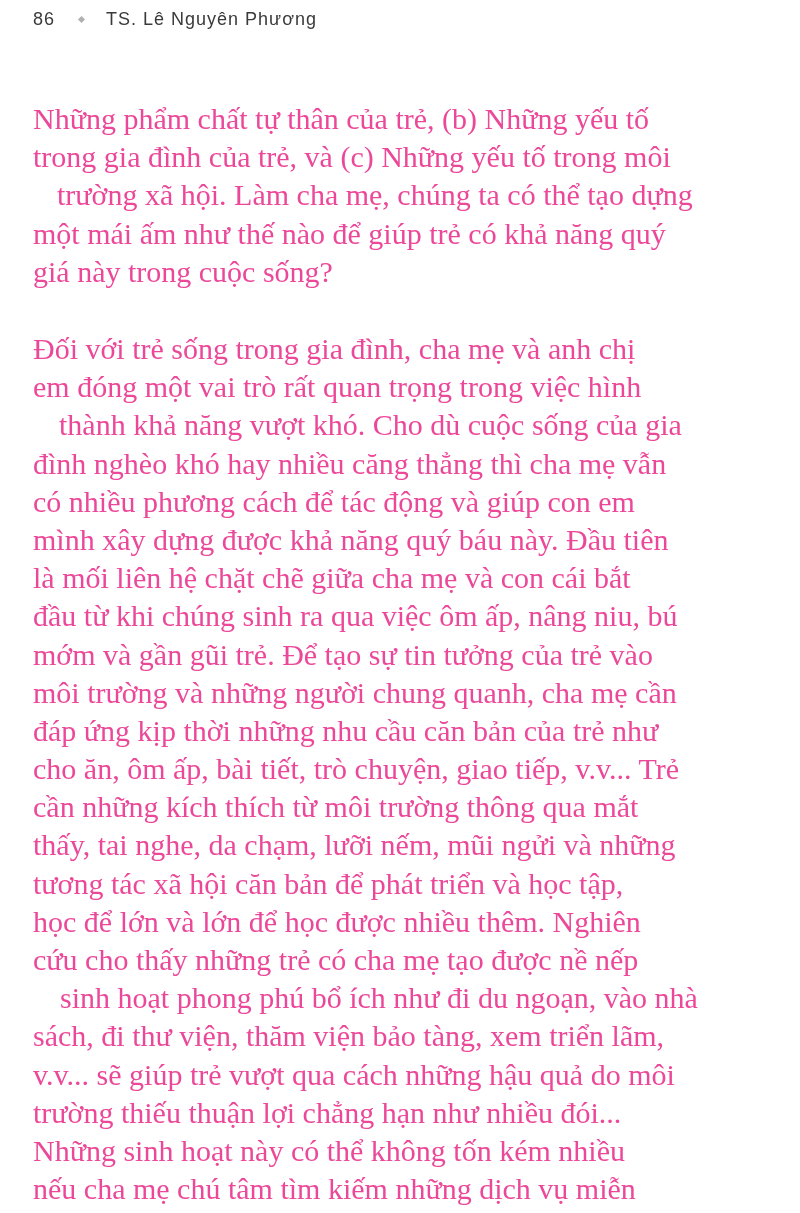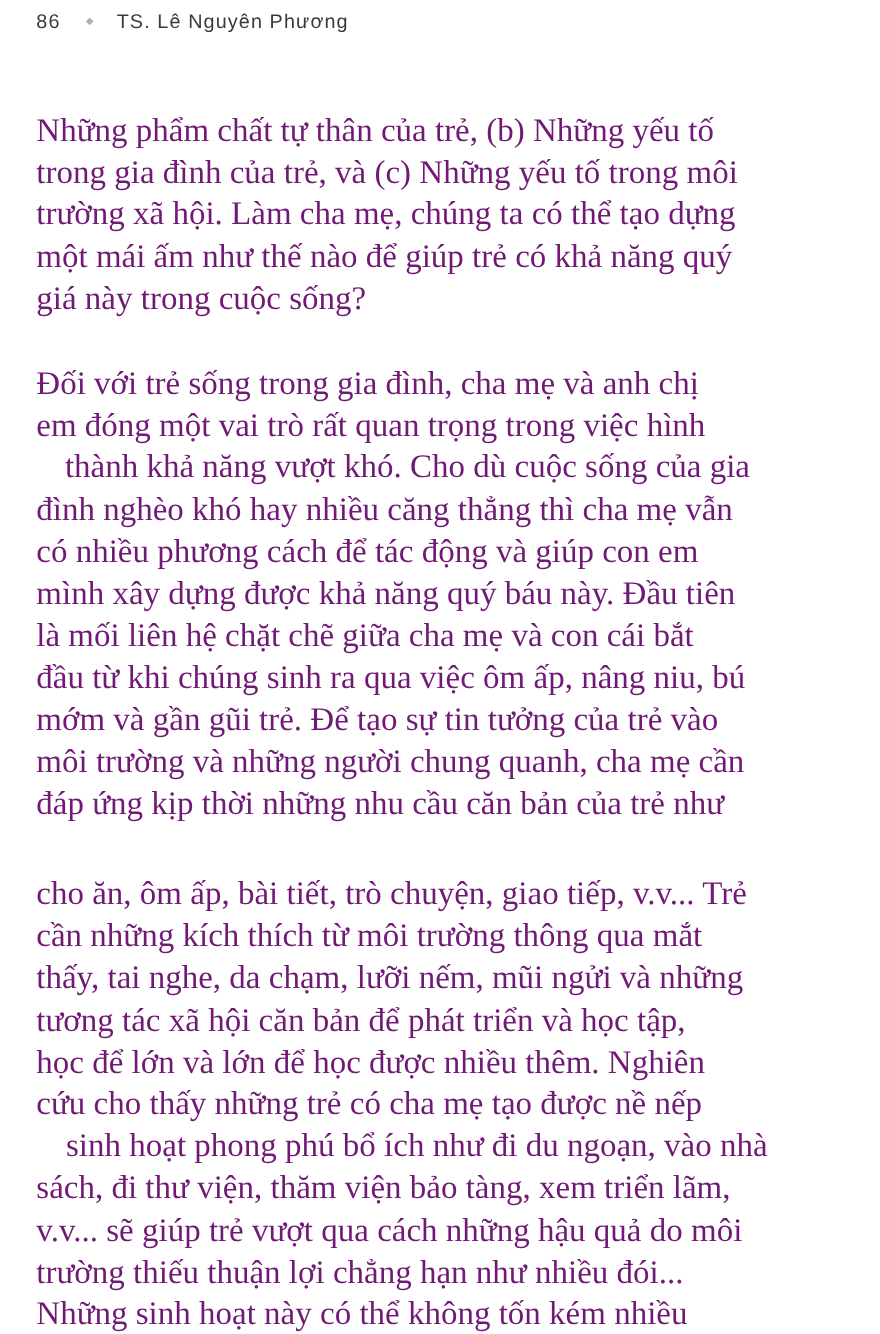--- a/index.html
+++ b/index.html
@@ -39,21 +39,21 @@
     }
     .author-name {
       display: inline-block;
     }
     .body-text {
       position: absolute;
       left: 33px;
       width: 720px;
       font-family: "Liberation Serif", "DejaVu Serif", serif;
       font-size: 30px;
-      color: #701a75;
+      color: #ec4899;
     }
     .para-1 {
       top: 100px;
     }
     .para-2 {
       top: 330px;
     }
     .line {
       display: block;
       height: 38.2px;
@@ -72,38 +72,38 @@
 
 <div class="running-header">
   <span class="page-number">86</span>
   <span class="header-separator"></span>
   <span class="author-name">TS. Lê Nguyên Phương</span>
 </div>
 
 <div class="body-text para-1">
   <span class="line" style="text-align-last: left; text-align: left;"><span style="white-space: nowrap; word-spacing: 0px;">Những phẩm chất tự thân của trẻ, (b) Những yếu tố</span></span>
   <span class="line" style="text-align-last: left; text-align: left;"><span style="white-space: nowrap; word-spacing: 0px;">trong gia đình của trẻ, và (c) Những yếu tố trong môi</span></span>
-  <span class="line" style="text-align-last: left; text-align: left;"><span style="white-space: nowrap; word-spacing: 0px;">trường xã hội. Làm cha mẹ, chúng ta có thể tạo dựng</span></span>
+  <span class="line" style="text-align-last: left; text-align: left; margin-left: 24px;"><span style="white-space: nowrap; word-spacing: 0px;">trường xã hội. Làm cha mẹ, chúng ta có thể tạo dựng</span></span>
   <span class="line" style="text-align-last: left; text-align: left;"><span style="white-space: nowrap; word-spacing: 0px;">một mái ấm như thế nào để giúp trẻ có khả năng quý</span></span>
   <span class="line last">giá này trong cuộc sống?</span>
 </div>
 
 <div class="body-text para-2">
   <span class="line" style="text-align-last: left; text-align: left;"><span style="white-space: nowrap; word-spacing: 0px;">Đối với trẻ sống trong gia đình, cha mẹ và anh chị</span></span>
   <span class="line" style="text-align-last: left; text-align: left;"><span style="white-space: nowrap; word-spacing: 0px;">em đóng một vai trò rất quan trọng trong việc hình</span></span>
   <span class="line" style="text-align-last: left; text-align: left;"><span style="white-space: nowrap; word-spacing: 0px; margin-left: 26px;">thành khả năng vượt khó. Cho dù cuộc sống của gia</span></span>
   <span class="line" style="text-align-last: left; text-align: left;"><span style="white-space: nowrap; word-spacing: 0px;">đình nghèo khó hay nhiều căng thẳng thì cha mẹ vẫn</span></span>
   <span class="line" style="text-align-last: left; text-align: left;"><span style="white-space: nowrap; word-spacing: 0px;">có nhiều phương cách để tác động và giúp con em</span></span>
   <span class="line" style="text-align-last: left; text-align: left;"><span style="white-space: nowrap; word-spacing: 0px;">mình xây dựng được khả năng quý báu này. Đầu tiên</span></span>
   <span class="line" style="text-align-last: left; text-align: left;"><span style="white-space: nowrap; word-spacing: 0px;">là mối liên hệ chặt chẽ giữa cha mẹ và con cái bắt</span></span>
   <span class="line" style="text-align-last: left; text-align: left;"><span style="white-space: nowrap; word-spacing: 0px; text-align: center;">đầu từ khi chúng sinh ra qua việc ôm ấp, nâng niu, bú</span></span>
   <span class="line" style="text-align-last: left; text-align: left;"><span style="white-space: nowrap; word-spacing: 0px;">mớm và gần gũi trẻ. Để tạo sự tin tưởng của trẻ vào</span></span>
   <span class="line" style="text-align-last: left; text-align: left;"><span style="white-space: nowrap; word-spacing: 0px;">môi trường và những người chung quanh, cha mẹ cần</span></span>
   <span class="line" style="text-align-last: left; text-align: left;"><span style="white-space: nowrap; word-spacing: 0px;">đáp ứng kịp thời những nhu cầu căn bản của trẻ như</span></span>
-  <span class="line" style="text-align-last: left; text-align: left; margin-top: 44px;"><span style="white-space: nowrap; word-spacing: 0px;">cho ăn, ôm ấp, bài tiết, trò chuyện, giao tiếp, v.v... Trẻ</span></span>
+  <span class="line" style="text-align-last: left; text-align: left;"><span style="white-space: nowrap; word-spacing: 0px;">cho ăn, ôm ấp, bài tiết, trò chuyện, giao tiếp, v.v... Trẻ</span></span>
   <span class="line" style="text-align-last: left; text-align: left;"><span style="white-space: nowrap; word-spacing: 0px; margin-top: 34px;">cần những kích thích từ môi trường thông qua mắt</span></span>
   <span class="line" style="text-align-last: left; text-align: left;"><span style="white-space: nowrap; word-spacing: 0px;">thấy, tai nghe, da chạm, lưỡi nếm, mũi ngửi và những</span></span>
   <span class="line" style="text-align-last: left; text-align: left;"><span style="white-space: nowrap; word-spacing: 0px;">tương tác xã hội căn bản để phát triển và học tập,</span></span>
   <span class="line" style="text-align-last: left; text-align: left;"><span style="white-space: nowrap; word-spacing: 0px;">học để lớn và lớn để học được nhiều thêm. Nghiên</span></span>
   <span class="line" style="text-align-last: left; text-align: left;"><span style="white-space: nowrap; word-spacing: 0px;">cứu cho thấy những trẻ có cha mẹ tạo được nề nếp</span></span>
   <span class="line" style="text-align-last: left; text-align: left; margin-left: 27px;"><span style="white-space: nowrap; word-spacing: 0px;">sinh hoạt phong phú bổ ích như đi du ngoạn, vào nhà</span></span>
   <span class="line" style="text-align-last: left; text-align: left;"><span style="white-space: nowrap; word-spacing: 0px;">sách, đi thư viện, thăm viện bảo tàng, xem triển lãm,</span></span>
   <span class="line" style="text-align-last: left; text-align: left;"><span style="white-space: nowrap; word-spacing: 0px;">v.v... sẽ giúp trẻ vượt qua cách những hậu quả do môi</span></span>
   <span class="line" style="text-align-last: left; text-align: left;"><span style="white-space: nowrap; word-spacing: 0px;">trường thiếu thuận lợi chẳng hạn như nhiều đói...</span></span>
   <span class="line" style="text-align-last: left; text-align: left;"><span style="white-space: nowrap; word-spacing: 0px;">Những sinh hoạt này có thể không tốn kém nhiều</span></span>

